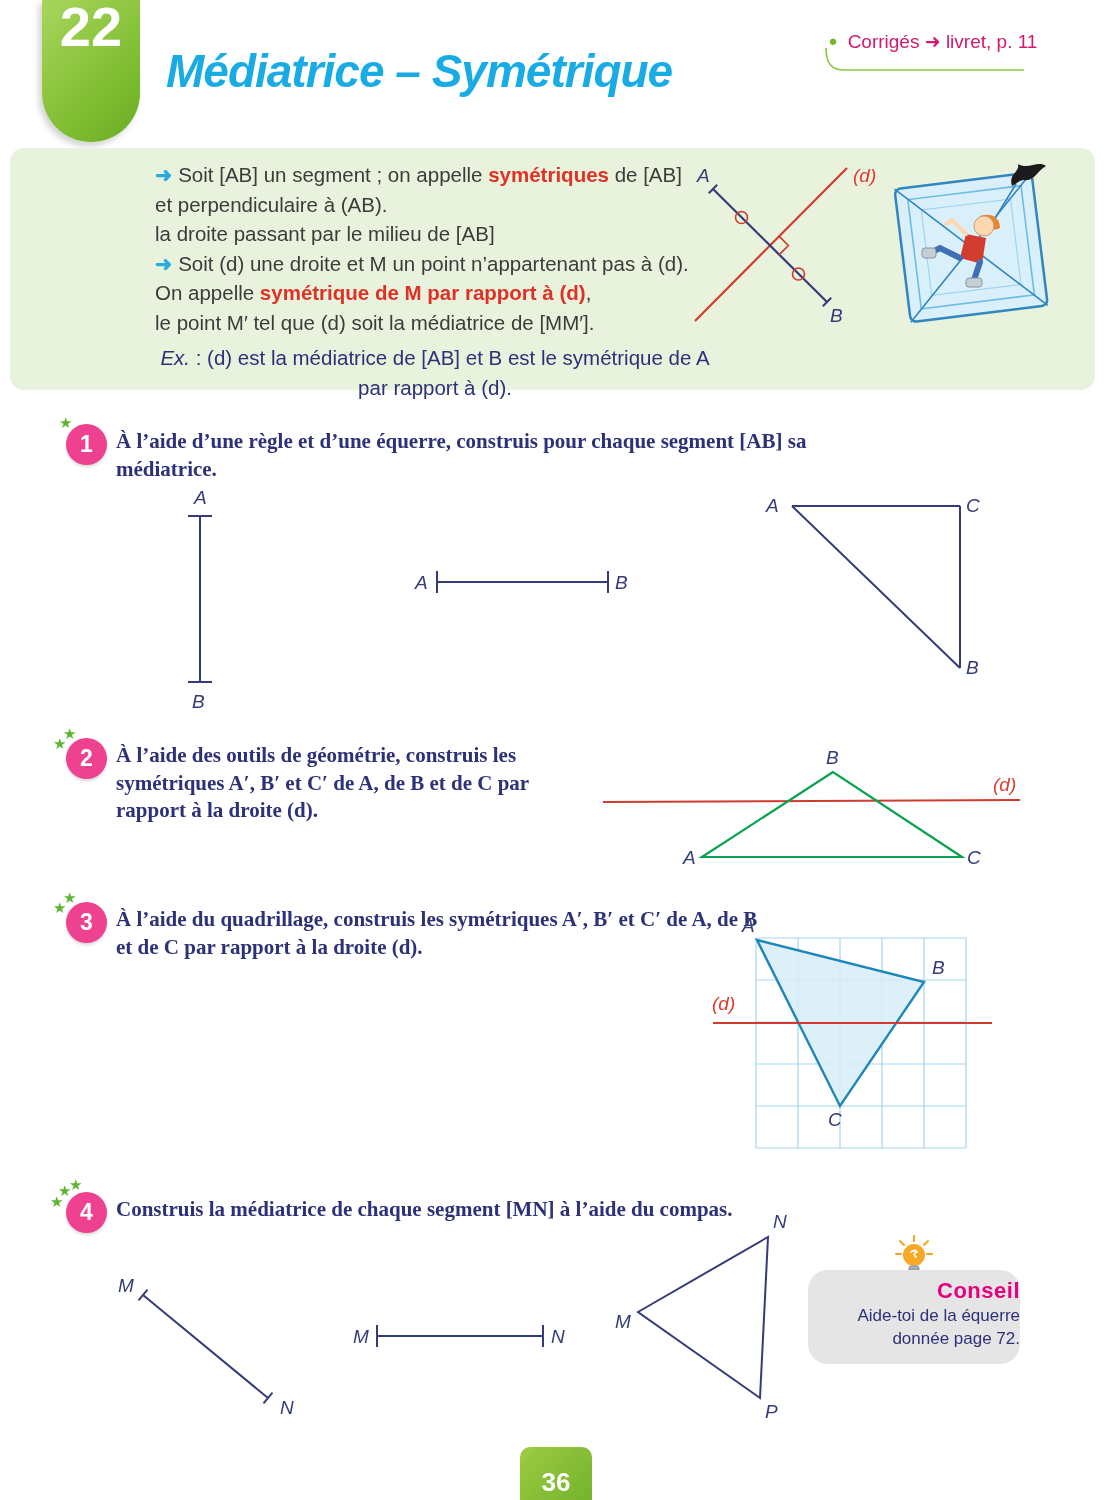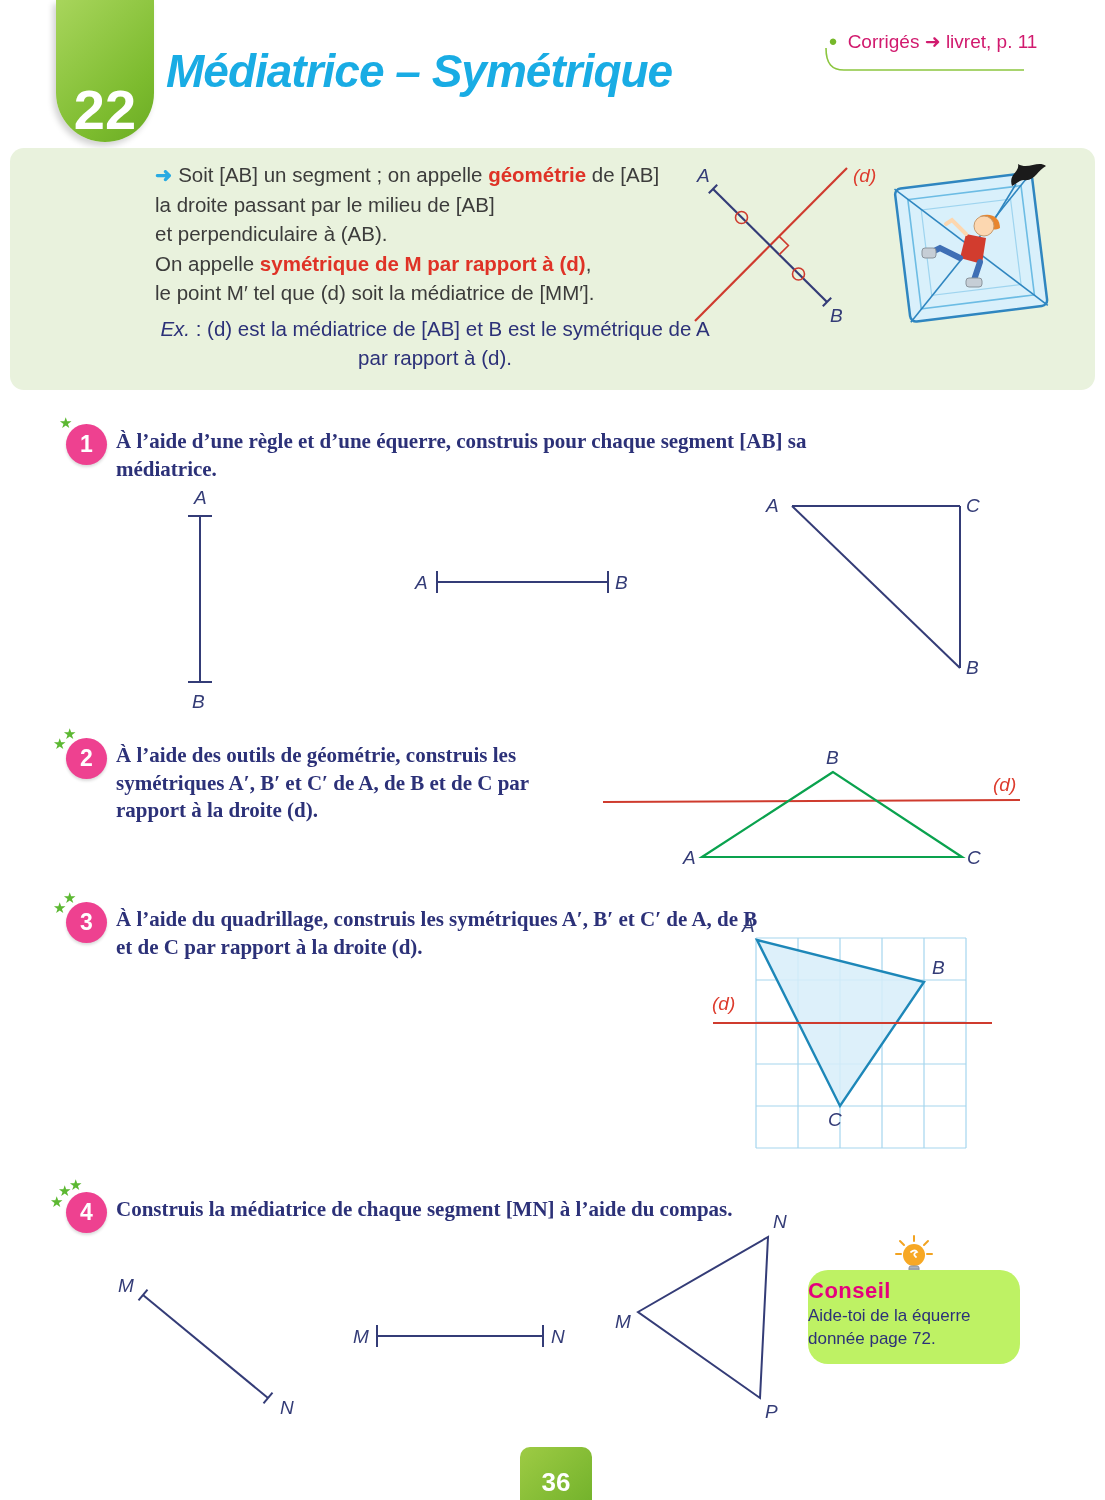--- a/index.html
+++ b/index.html
@@ -1,23 +1,23 @@
 <!DOCTYPE html>
 <html><head>
 <meta charset="utf-8">
 <style>
   html,body{margin:0;padding:0;background:#ffffff;}
   #page{position:relative;width:1105px;height:1500px;background:#ffffff;
         font-family:"Liberation Sans", sans-serif;overflow:hidden;}
 
   
-  .lesson-tab{position:absolute;left:56px;top:0;width:98px;height:142px;
+  .lesson-tab{position:absolute;left:42px;top:0;width:98px;height:142px;
     background:linear-gradient(135deg,#a8d55c 0%,#7cbb2e 70%,#6aab24 100%);
     border-radius:0 0 49px 49px;box-shadow:-3px 4px 6px rgba(0,0,0,.18);
-    display:flex;align-items:flex-end;justify-content:center;}
+    display:flex;align-items:flex-start;justify-content:center;}
   .lesson-tab .num{color:#fff;font-size:56px;font-weight:700;margin-top:-6px;}
   .page-title{position:absolute;left:166px;top:44px;font-size:46px;font-weight:700;
     color:#19ace4;letter-spacing:-1px;font-style:italic;}
   .corriges{position:absolute;left:818px;top:30px;width:230px;text-align:center;}
   .corriges .dot{color:#76b82a;font-size:15px;vertical-align:2px;}
   .corriges .txt{color:#d11a6e;font-size:19px;font-weight:500;margin-left:10px;}
   .corriges svg{position:absolute;left:2px;top:14px;}
 
   
   .lesson-box{position:absolute;left:10px;top:148px;width:1085px;height:242px;
@@ -31,21 +31,21 @@
 
   
   .badge{position:absolute;width:41px;height:41px;background:#ee4190;border-radius:50%;
     display:flex;align-items:center;justify-content:center;box-shadow:0 2px 3px rgba(0,0,0,.15);}
   .badge .bnum{color:#fff;font-size:23px;font-weight:700;}
   .badge .star{position:absolute;color:#5cb832;font-size:15px;line-height:15px;}
   .ex-text{position:absolute;font-size:21px;font-weight:700;color:#2c3178;line-height:27.5px;font-family:Liberation Serif, serif;}
 
   
   .conseil-box{position:absolute;left:808px;top:1270px;width:212px;height:94px;
-    background:#bef264;border-radius:20px;text-align:left;}
+    background:#e5e5e5;border-radius:20px;text-align:right;}
   .conseil-title{color:#e5007d;font-size:22px;font-weight:700;margin-top:8px;
     letter-spacing:.5px;}
   .conseil-line{color:#2c3178;font-size:17px;font-weight:500;line-height:23px;}
   .bulb{position:absolute;left:888px;top:1232px;}
 
   
   .page-num{position:absolute;left:520px;top:1447px;width:72px;height:53px;
     background:linear-gradient(135deg,#9ecb44,#74b32c);border-radius:10px 10px 0 0;
     display:flex;justify-content:center;}
   .page-num span{color:#fff;font-size:26px;font-weight:700;margin-top:20px;}
@@ -69,23 +69,24 @@
 
   <div class="corriges">
     <span class="dot">●</span><span class="txt">Corrigés ➜ livret, p. 11</span>
     <svg width="210" height="34">
       <path d="M6,4 C6,20 12,26 24,26 L204,26" fill="none" stroke="#8cc63f" stroke-width="1.6"></path>
     </svg>
   </div>
 
   <div class="lesson-box">
     <div class="lesson-text">
-      <div><span class="arrow">➜</span><span>Soit [AB] un segment ; on appelle </span><span class="red">géométrie</span><span> de [AB]</span></div>
+      <div><span class="arrow">➜</span><span>Soit [AB] un segment ; on appelle </span><span class="red">symétriques</span><span> de [AB]</span></div>
+      <div>et perpendiculaire à (AB).</div>
       <div>la droite passant par le milieu de [AB]</div>
-      <div>et perpendiculaire à (AB).</div>
+      <div><span class="arrow">➜</span><span>Soit (d) une droite et M un point n’appartenant pas à (d).</span></div>
       <div><span>On appelle </span><span class="red">symétrique de M par rapport à (d)</span><span>,</span></div>
       <div>le point M′ tel que (d) soit la médiatrice de [MM′].</div>
       <div class="ex-line"><span class="exi">Ex.</span><span> : (d) est la médiatrice de [AB] et B est le symétrique de A par rapport à (d).</span></div>
     </div>
 
     <svg class="abs" style="left:665px;top:8px" width="220" height="185">
       <line x1="20" y1="165" x2="172" y2="12" stroke="#cf3b2e" stroke-width="2.2"></line>
       <text class="dlbl" x="178" y="26">(d)</text>
       <line x1="38" y1="33" x2="152" y2="146" stroke="#343c77" stroke-width="2.2"></line>
       <line x1="33.8" y1="37.3" x2="42.2" y2="28.7" stroke="#343c77" stroke-width="2"></line>

